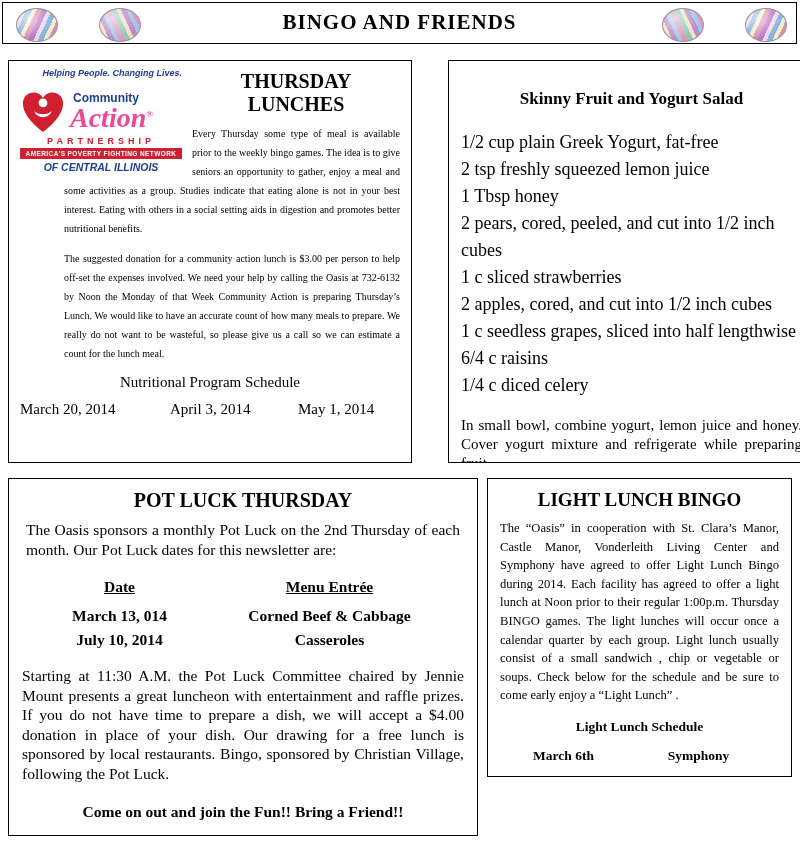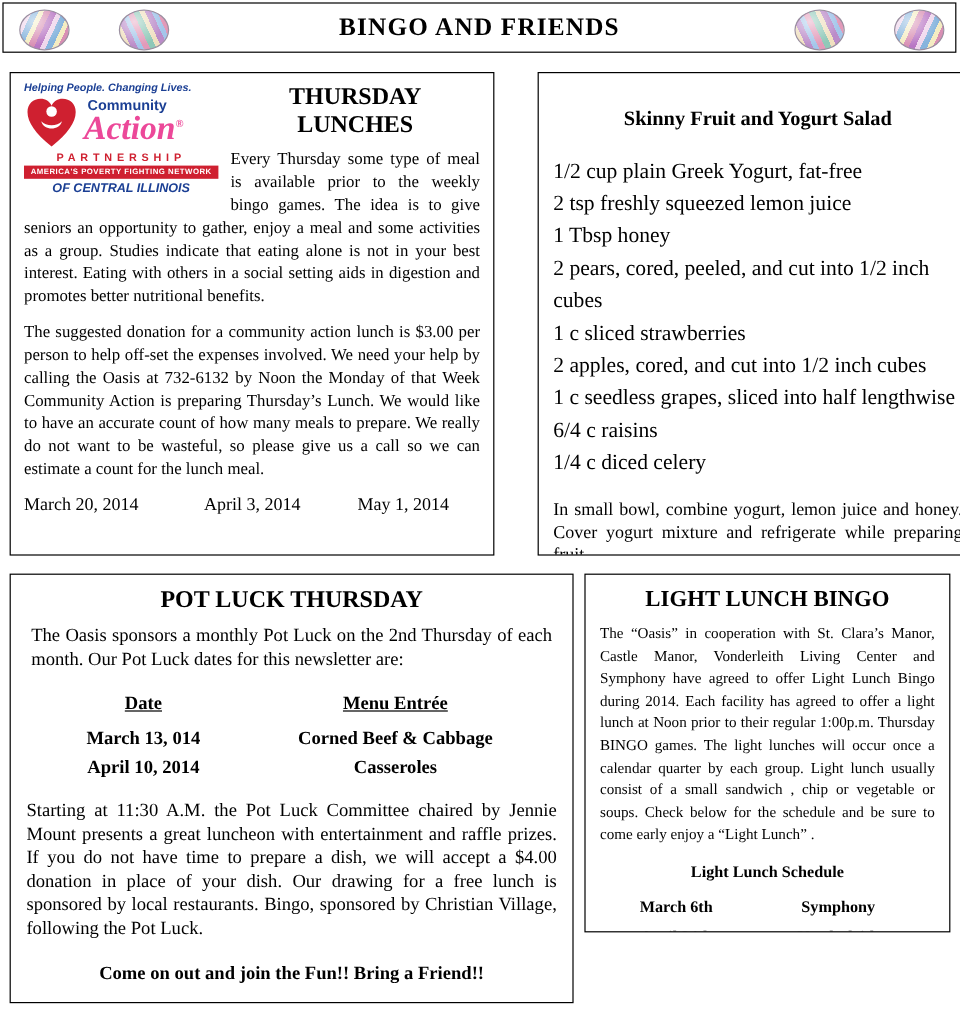--- a/index.html
+++ b/index.html
@@ -41,21 +41,21 @@
   #box-tr { left:448px; top:60px;  width:367px; height:403px; padding:24px 12px; }
   #box-bl { left:8px;   top:478px; width:470px; height:358px; padding:8px 13px; }
   #box-br { left:487px; top:478px; width:305px; height:299px; padding:8px 12px; }
 
   .box-title { text-align:center; font-weight:bold; font-size:20px; margin:2px 0 8px; }
 
   
   .ca-logo { float:left; width:162px; margin:0 10px 4px 0; }
   .ca-tagline {
     font-family:"Liberation Sans", sans-serif; font-style:italic; font-weight:bold;
-    font-size:9px; color:#1b3f94; text-align:left; margin-bottom:2px;
+    font-size:9px; color:#1b3f94; text-align:right; margin-bottom:12px;
   }
   .ca-row { display:flex; align-items:center; gap:4px; }
   .ca-mark { width:46px; height:44px; flex:0 0 auto; }
   .ca-words { line-height:1; }
   .ca-community { font-family:"Liberation Sans", sans-serif; font-weight:bold; font-size:12px; color:#1b3f94; margin-left:3px; }
   .ca-action { font-style:italic; font-weight:bold; font-size:28px; color:#ec4899; }
   .ca-reg { font-size:9px; vertical-align:super; }
   .ca-partnership {
     font-family:"Liberation Sans", sans-serif; font-weight:bold; font-size:9px;
     color:#cf2030; letter-spacing:4px; text-align:center; margin-top:2px; white-space:nowrap;
@@ -64,21 +64,21 @@
     background:#cf2030; color:#fff; font-family:"Liberation Sans", sans-serif;
     font-weight:bold; font-size:6.5px; letter-spacing:.4px; text-align:center;
     padding:2px 0; margin-top:2px;
   }
   .ca-region {
     font-family:"Liberation Sans", sans-serif; font-weight:bold; font-style:italic;
     font-size:10.5px; color:#1b3f94; text-align:center; margin-top:2px;
   }
 
   
-  .tl-p { font-size:14px; line-height:19px; text-align:justify; margin-bottom:11px; }
+  .tl-p { font-size:10px; line-height:19px; text-align:justify; margin-bottom:11px;margin-left:44px; }
   .sched-title { text-align:center; font-size:15px; margin:2px 0 9px; }
   .sched-grid { display:grid; grid-template-columns:150px 128px 1fr; row-gap:8px; font-size:15px; line-height:19px; }
 
   
   .tr-title { text-align:center; font-weight:bold; font-size:17px; margin:4px 0 20px; }
   .ing { font-size:18px; line-height:27px; }
   .step { font-size:15px; line-height:19px; text-align:justify; margin-top:17px; }
 
   
   .bl-intro { font-size:15.5px; line-height:20px; text-align:justify; margin:4px 4px 18px 4px; }
@@ -125,20 +125,21 @@
     </div>
     <div class="ca-partnership">PARTNERSHIP</div>
     <div class="ca-bar">AMERICA'S POVERTY FIGHTING NETWORK</div>
     <div class="ca-region">OF CENTRAL ILLINOIS</div>
   </div>
 
   <div class="box-title">THURSDAY LUNCHES</div>
   <p class="tl-p">Every Thursday some type of meal is available prior to the weekly bingo games. The idea is to give seniors an opportunity to gather, enjoy a meal and some activities as a group. Studies indicate that eating alone is not in your best interest. Eating with others in a social setting aids in digestion and promotes better nutritional benefits.</p>
   <p class="tl-p">The suggested donation for a community action lunch is $3.00 per person to help off-set the expenses involved. We need your help by calling the Oasis at 732-6132 by Noon the Monday of that Week Community Action is preparing Thursday’s Lunch.  We would like to have an accurate count of how many meals to prepare. We really do not want to be wasteful, so please give us a call so we can estimate a count for the lunch meal.</p>
 
+  <div class="sched-title">Nutritional Program Schedule</div>
   <div class="sched-grid">
     <div>March 20, 2014</div>
     <div>April 3, 2014</div>
     <div>May 1, 2014</div>
 
   </div>
 </div>
 
 <div class="box" id="box-tr">
   <div class="tr-title">Skinny Fruit and Yogurt Salad</div>
@@ -161,21 +162,21 @@
 
   <div class="pl-head">
     <div class="pl-c1"><span class="pl-underline">Date</span></div>
     <div class="pl-c2"><span class="pl-underline">Menu Entrée</span></div>
   </div>
   <div class="pl-row">
     <div class="pl-c1">March 13, 014</div>
     <div class="pl-c2">Corned Beef &amp; Cabbage</div>
   </div>
   <div class="pl-row">
-    <div class="pl-c1">April 10, 2014</div>
+    <div class="pl-c1">July 10, 2014</div>
     <div class="pl-c2">Casseroles</div>
   </div>
 
   <p class="bl-para">Starting at 11:30 A.M. the Pot Luck Committee chaired by Jennie Mount presents a great luncheon with entertainment and raffle prizes.  If you do not have time to prepare a dish, we will accept a $4.00 donation in place of your dish.  Our drawing for a free lunch is sponsored by local restaurants.  Bingo, sponsored by Christian Village, following the Pot Luck.</p>
   <div class="bl-footer">Come on out and join the Fun!!  Bring a Friend!!</div>
 </div>
 
 <div class="box" id="box-br">
   <div class="box-title" style="font-size:19px;">LIGHT LUNCH BINGO</div>
   <p class="br-para">The “Oasis” in cooperation with St. Clara’s Manor,  Castle Manor, Vonderleith Living Center and Symphony have agreed to offer Light Lunch Bingo during 2014.  Each facility has agreed to offer a light lunch at Noon prior to their regular 1:00p.m. Thursday  BINGO games.  The light lunches will occur once a calendar quarter by each group.  Light lunch usually consist of a small   sandwich , chip or vegetable or soups.  Check below for the schedule and be sure to come early enjoy a “Light Lunch” .</p>

